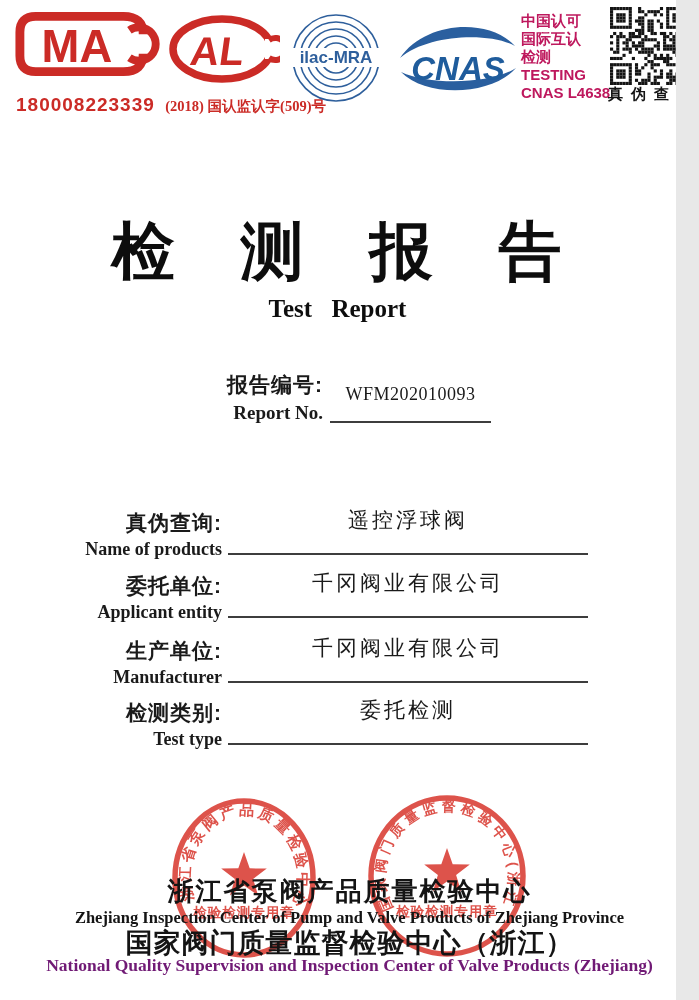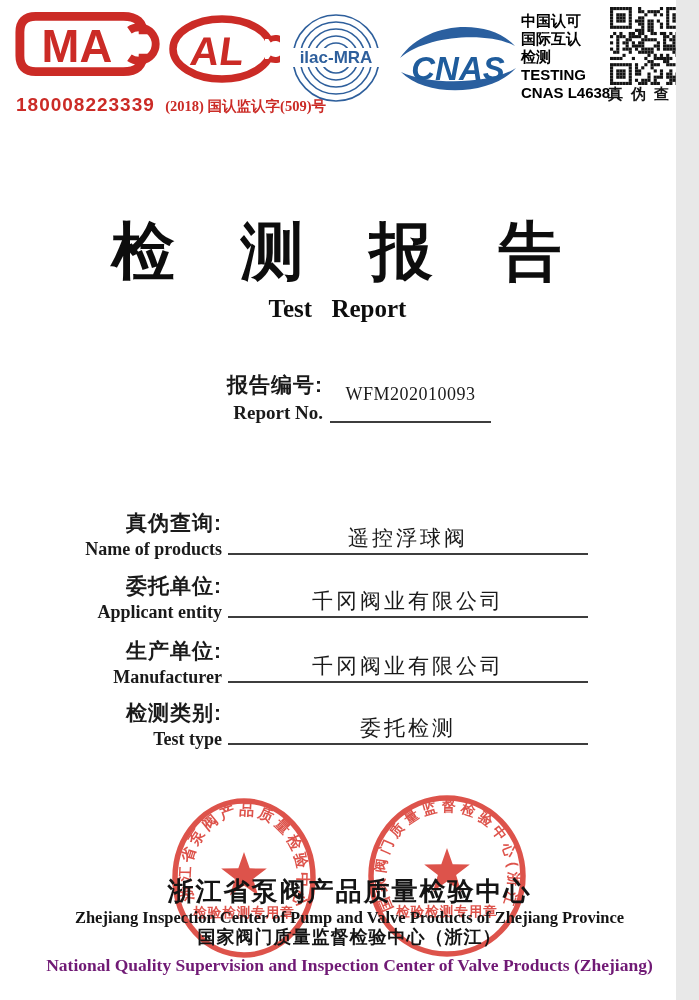--- a/index.html
+++ b/index.html
@@ -4,21 +4,21 @@
 <style>
   html,body{margin:0;padding:0;background:#e8e8e8;}
   .page{position:relative;width:676px;height:1000px;background:#ffffff;overflow:hidden;
         font-family:"Liberation Sans",sans-serif;color:#1a1a1a;}
   .abs{position:absolute;}
 
   
   .reg-line{position:absolute;left:16px;top:94px;white-space:nowrap;color:#cb2b26;}
   .reg-num{font:bold 19px "Liberation Sans",sans-serif;letter-spacing:1px;}
   .reg-note{font:bold 14.5px "Liberation Serif",serif;margin-left:6px;}
-  .accred{position:absolute;left:521px;top:12px;color:#000000;
+  .accred{position:absolute;left:521px;top:12px;color:#be185d;
           font:bold 15px "Liberation Sans",sans-serif;line-height:18px;white-space:nowrap;}
   .qr-caption{position:absolute;left:608px;top:85px;width:92px;
               font:600 15px "Liberation Serif",serif;letter-spacing:8px;color:#141414;}
 
   
   .title-zh{position:absolute;left:0;top:209px;width:699px;margin-left:-13px;text-align:center;
             font-family:"Liberation Serif","DejaVu Serif",serif;font-weight:700;font-size:63px;
             letter-spacing:66px;text-indent:66px;color:#0d0d0d;white-space:nowrap;}
   .title-en{position:absolute;left:0;top:295px;width:699px;margin-left:-12px;text-align:center;
             font:bold 25px "Liberation Serif",serif;word-spacing:13px;color:#0d0d0d;}
@@ -31,29 +31,29 @@
             border-bottom:2px solid #3d3d3d;display:flex;align-items:flex-end;justify-content:center;}
   .rep-line span{font:18px "Liberation Serif",serif;letter-spacing:.5px;padding-bottom:16px;}
 
   
   .field-row{position:absolute;left:0;width:699px;height:52px;}
   .f-labels{position:absolute;left:0;top:2px;width:222px;text-align:right;}
   .f-zh{font:bold 21px "Liberation Sans",sans-serif;letter-spacing:1px;}
   .f-en{font:bold 18px "Liberation Serif",serif;margin-top:2px;}
   .f-line{position:absolute;left:228px;top:0;width:360px;height:46px;border-bottom:2px solid #3d3d3d;
           display:flex;align-items:flex-end;justify-content:center;}
-  .f-line span{font:21px "Liberation Serif",serif;letter-spacing:3px;padding-bottom:1px;}
+  .f-line span{font:21px "Liberation Serif",serif;letter-spacing:3px;padding-bottom:19px;}
 
   
   .foot{position:absolute;left:0;width:699px;text-align:center;white-space:nowrap;}
   .foot-zh1{top:874px;font-family:"Liberation Serif","DejaVu Serif",serif;font-weight:600;
             font-size:26px;letter-spacing:2px;color:#141414;}
   .foot-en1{top:908px;font:bold 16.5px "Liberation Serif",serif;color:#141414;}
   .foot-zh2{top:925px;font-family:"Liberation Serif","DejaVu Serif",serif;font-weight:600;
-            font-size:18px;letter-spacing:1px;color:#141414;}
+            font-size:27px;letter-spacing:1px;color:#141414;}
   .foot-en2{top:955px;font:bold 17.5px "Liberation Serif",serif;color:#701a75;}
 </style>
 </head>
 <body>
 
 <div class="page">
 
   <svg class="abs" style="left:12px;top:8px" width="148" height="72" viewBox="0 0 150 72">
     <path d="M 133,26 Q 133,8 113,8 L 24,8 Q 8,8 8,24 L 8,48 Q 8,64 24,64 L 113,64 Q 133,64 133,46" fill="none" stroke="#cb2b26" stroke-width="9"></path>
     <path d="M 119,22 A 17,17 0 1 1 119,50" fill="none" stroke="#cb2b26" stroke-width="8"></path>

